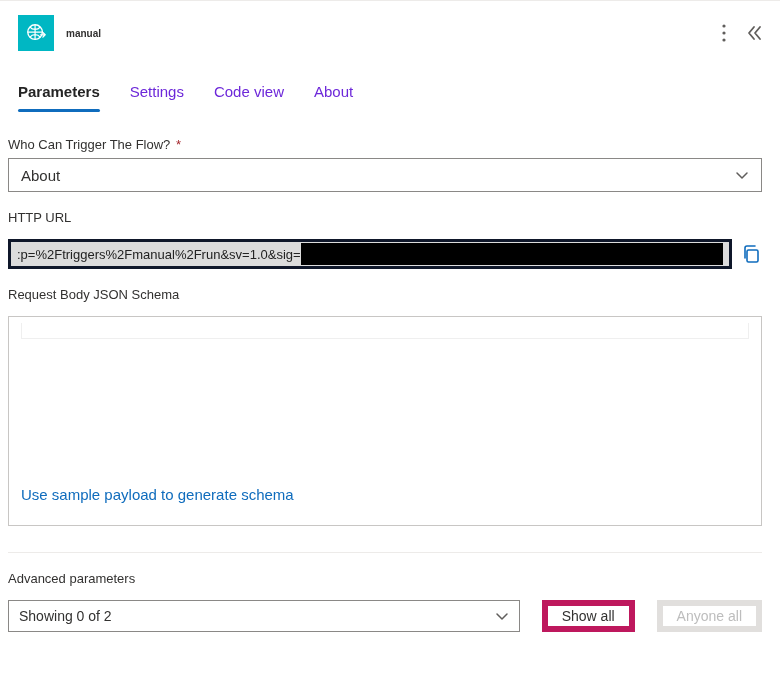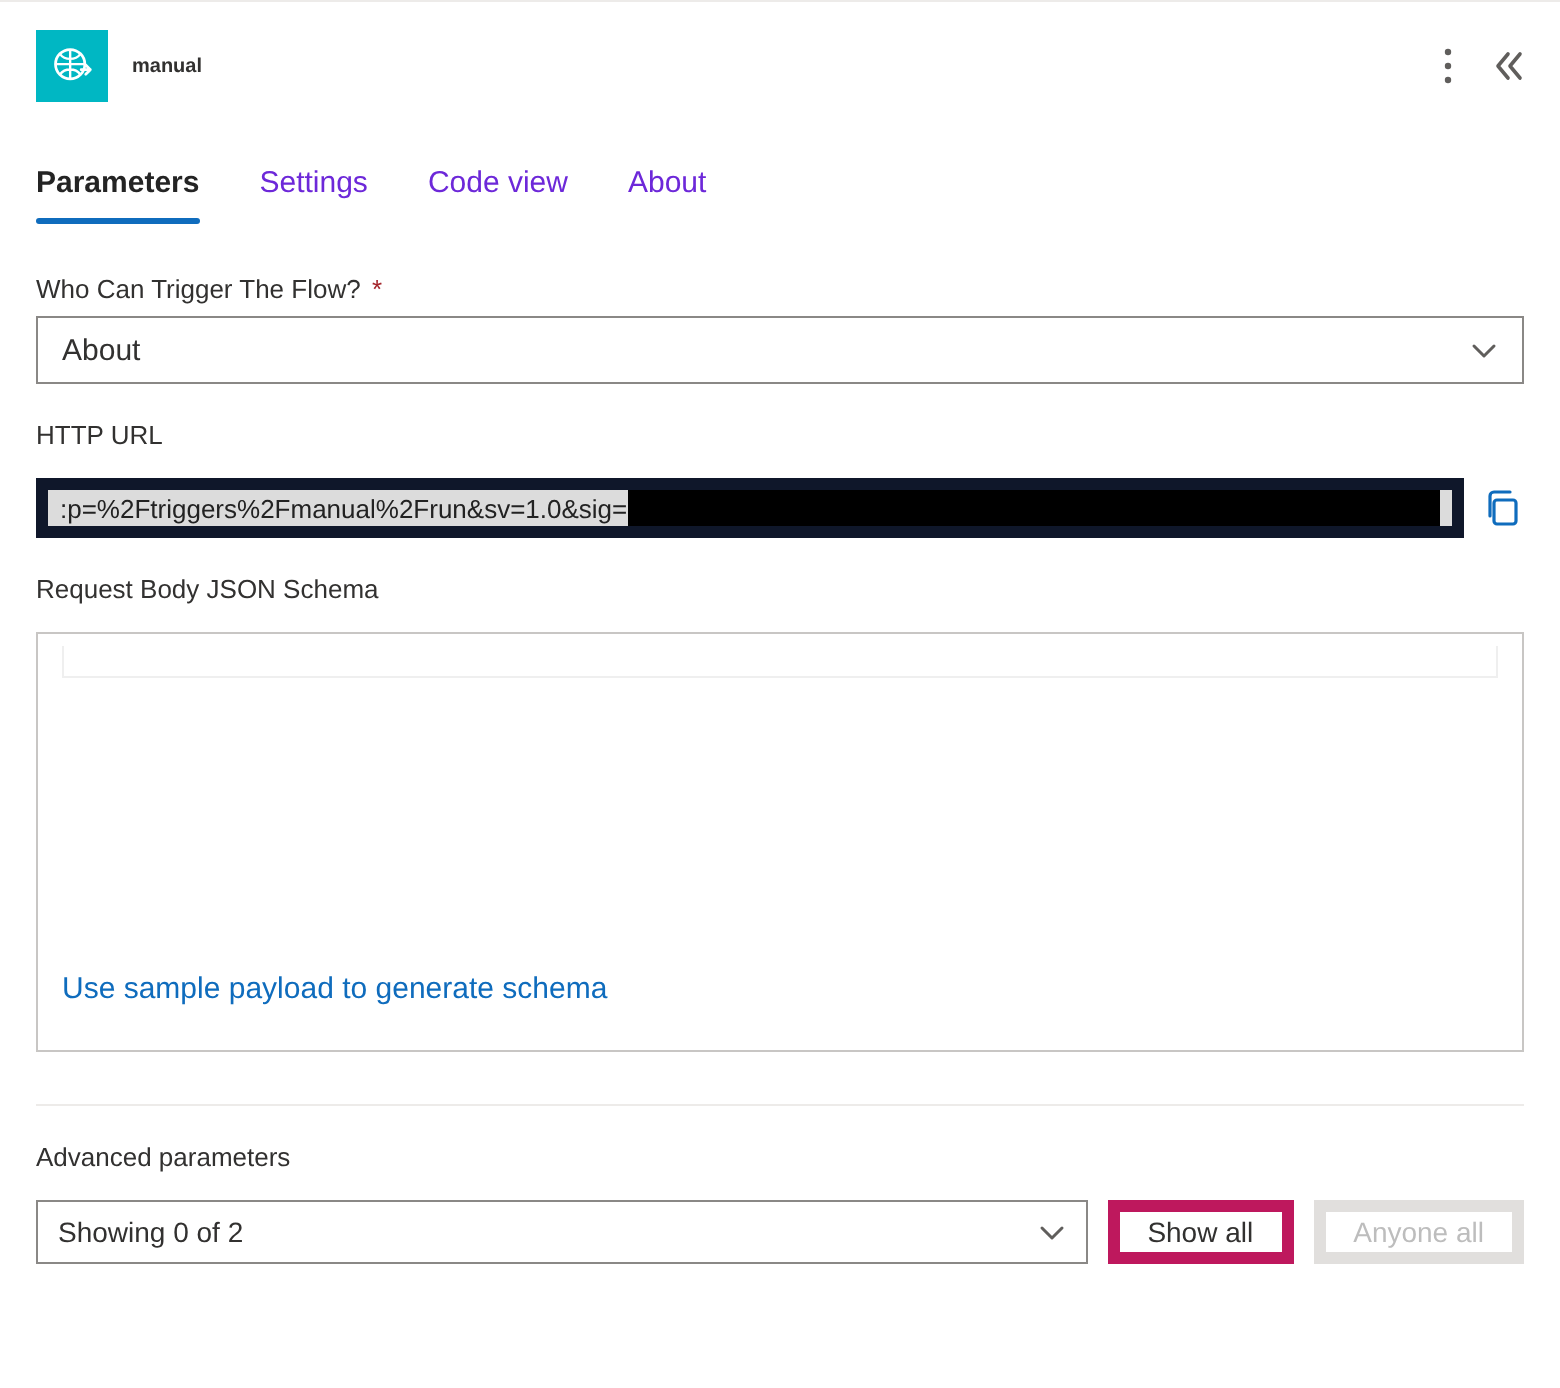--- a/index.html
+++ b/index.html
@@ -63,21 +63,21 @@
     }
     .tab.active::after {
       content: "";
       position: absolute;
       left: 0; right: 0; bottom: 0;
       height: 3px;
       background: #0f6cbd;
       border-radius: 2px;
     }
     .content {
-      padding: 24px 18px 10px 18px;
+      padding: 24px 18px 10px 8px;
     }
     .field-label {
       font-size: 13px;
       margin-bottom: 6px;
       color: #323130;
     }
     .req { color: #a4262c; margin-left: 2px; }
     .select-box, .dropdown-box {
       width: 100%;
       border: 1px solid #8a8886;
@@ -95,21 +95,21 @@
     }
     .spacer { height: 18px; }
     .spacer-sm { height: 8px; }
     .url-row {
       display: flex;
       gap: 8px;
       align-items: center;
     }
     .url-box {
       flex: 1;
-      border: 6px solid #0f172a;
+      border: 3px solid #0f172a;
       background: #dcdcdc;
       height: 30px;
       display: flex;
       align-items: center;
       padding: 0 6px;
       overflow: hidden;
       white-space: nowrap;
       font-size: 13px;
       color: #222;
     }
@@ -148,21 +148,21 @@
       color: #0f6cbd;
       font-size: 15px;
       cursor: pointer;
     }
     .divider {
       border-top: 1px solid #edebe9;
       margin: 26px 0 18px 0;
     }
     .adv-row {
       display: flex;
-      gap: 10px;
+      gap: 22px;
       align-items: flex-end;
     }
     .adv-row .dropdown-box {
       flex: 1;
       height: 32px;
       font-size: 14px;
       border: 1px solid #8a8886;
       padding: 0 10px;
     }
     .btn {

